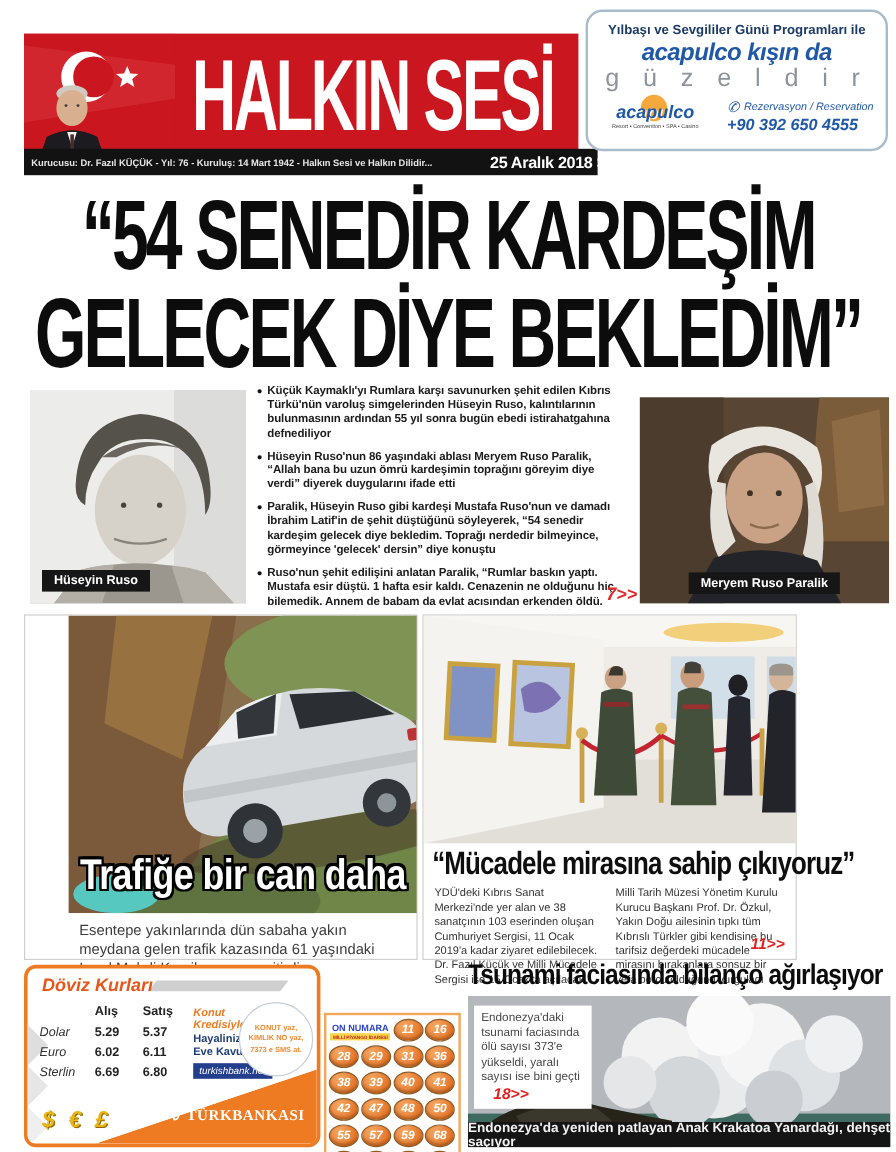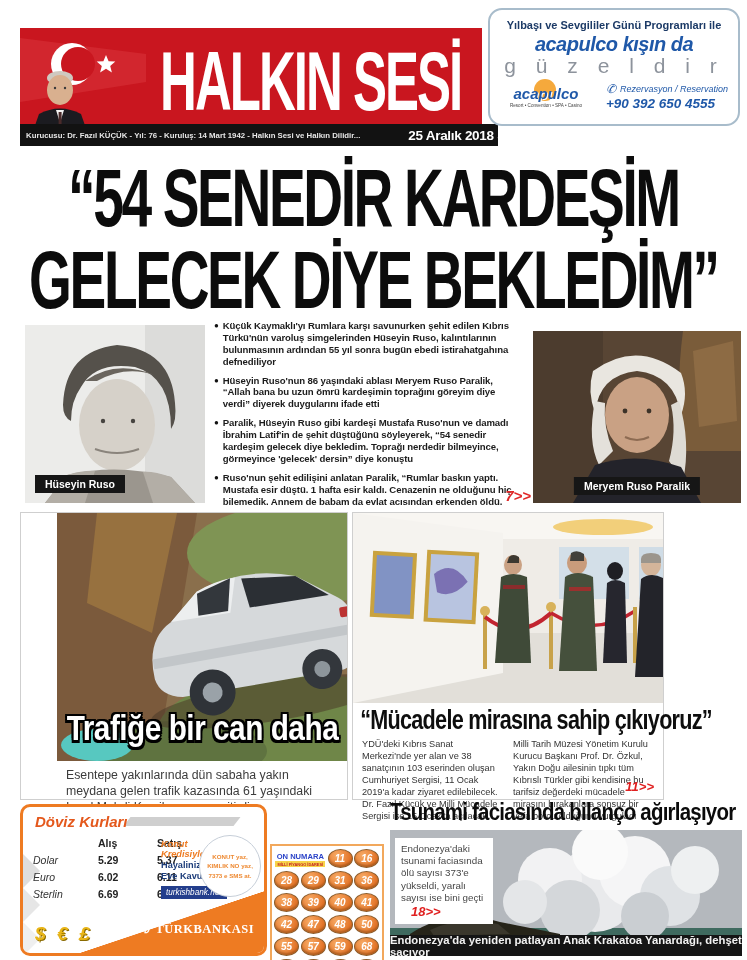--- a/index.html
+++ b/index.html
@@ -65,21 +65,21 @@
   .museum-cols { display:flex; gap:10px; padding:5px 9px 0 9px; font-size:9.2px; color:#333; line-height:1.3; }
   .museum-cols div { flex:1; }
   .museum-ref { position:absolute; right:9px; bottom:5px; color:#e02020; font-weight:bold; font-style:italic; font-size:13px; }
 
   
   .bank { position:absolute; left:20px; top:804px; width:247px; height:152px; border:3px solid #ee7b22; border-radius:10px; background:#fff; overflow:hidden; }
   .bank-title { position:absolute; left:12px; top:6px; font-size:15px; font-weight:bold; font-style:italic; color:#e4581c; z-index:2; }
   .bank-swoosh { position:absolute; left:104px; top:10px; width:110px; height:9px; background:#cfcfcf; transform:skewX(-38deg); }
   .chev { position:absolute; width:24px; height:24px; background:#dedede; transform:rotate(45deg); left:-12px; }
   .fx { position:absolute; left:10px; top:30px; width:124px; z-index:2; }
-  .fx .r { display:grid; grid-template-columns:46px 40px 38px; margin-bottom:5px; font-size:10.5px; color:#222;gap:19px; }
+  .fx .r { display:grid; grid-template-columns:46px 40px 38px; margin-bottom:5px; font-size:10.5px; color:#222; }
   .fx .hdr { font-weight:bold; }
   .fx .nm { font-style:italic; color:#333; }
   .fx .v { font-weight:bold; }
   .bank-promo { position:absolute; left:138px; top:32px; width:72px; z-index:2; }
   .bank-promo .p1 { color:#ee7b22; font-weight:bold; font-style:italic; font-size:9.2px; }
   .bank-promo .p2 { color:#1d3d7a; font-weight:bold; font-size:9.2px; line-height:1.15; margin-top:1px; }
   .bank-promo .site { margin-top:5px; background:#233e8c; color:#fff; font-style:italic; font-size:8.2px; padding:2px 5px; display:inline-block; }
   .sms { position:absolute; right:3px; top:28px; width:62px; height:62px; border:1.5px solid #c6ced8; border-radius:50%; display:flex; flex-direction:column; align-items:center; justify-content:center; text-align:center; color:#ee8a33; font-weight:bold; font-size:6.2px; line-height:1.5; background:#fff; z-index:2; }
   .fx-syms { position:absolute; left:12px; bottom:8px; z-index:2; }
   .fx-syms span { font-size:19px; font-weight:bold; font-style:italic; color:#e9b516; text-shadow:1px 1px 0 #8a6a00, -0.5px -0.5px 0 #fff; margin-right:7px; }

